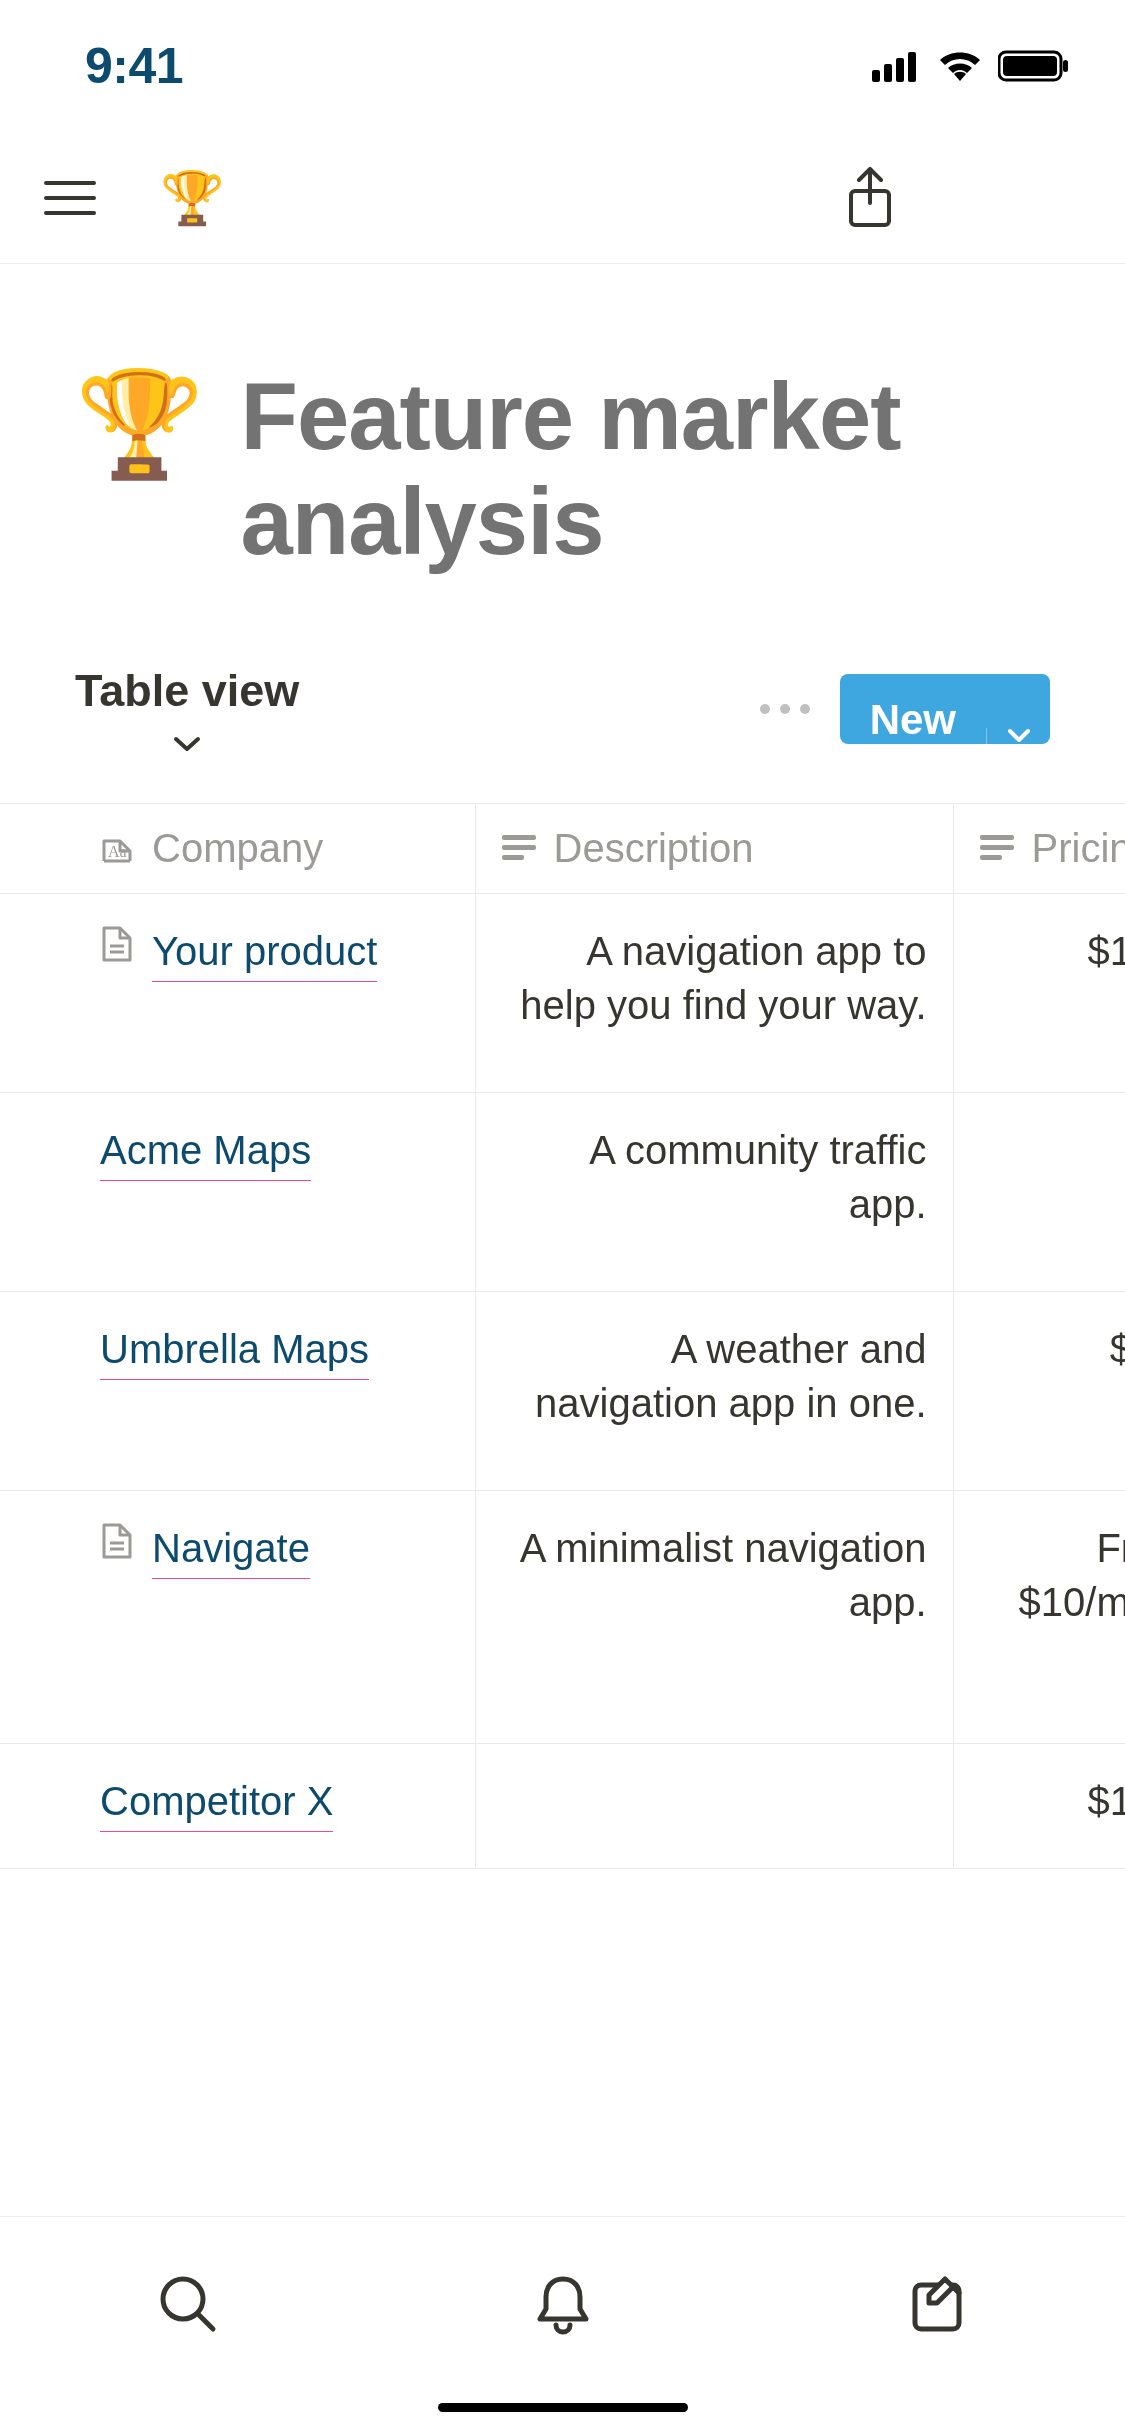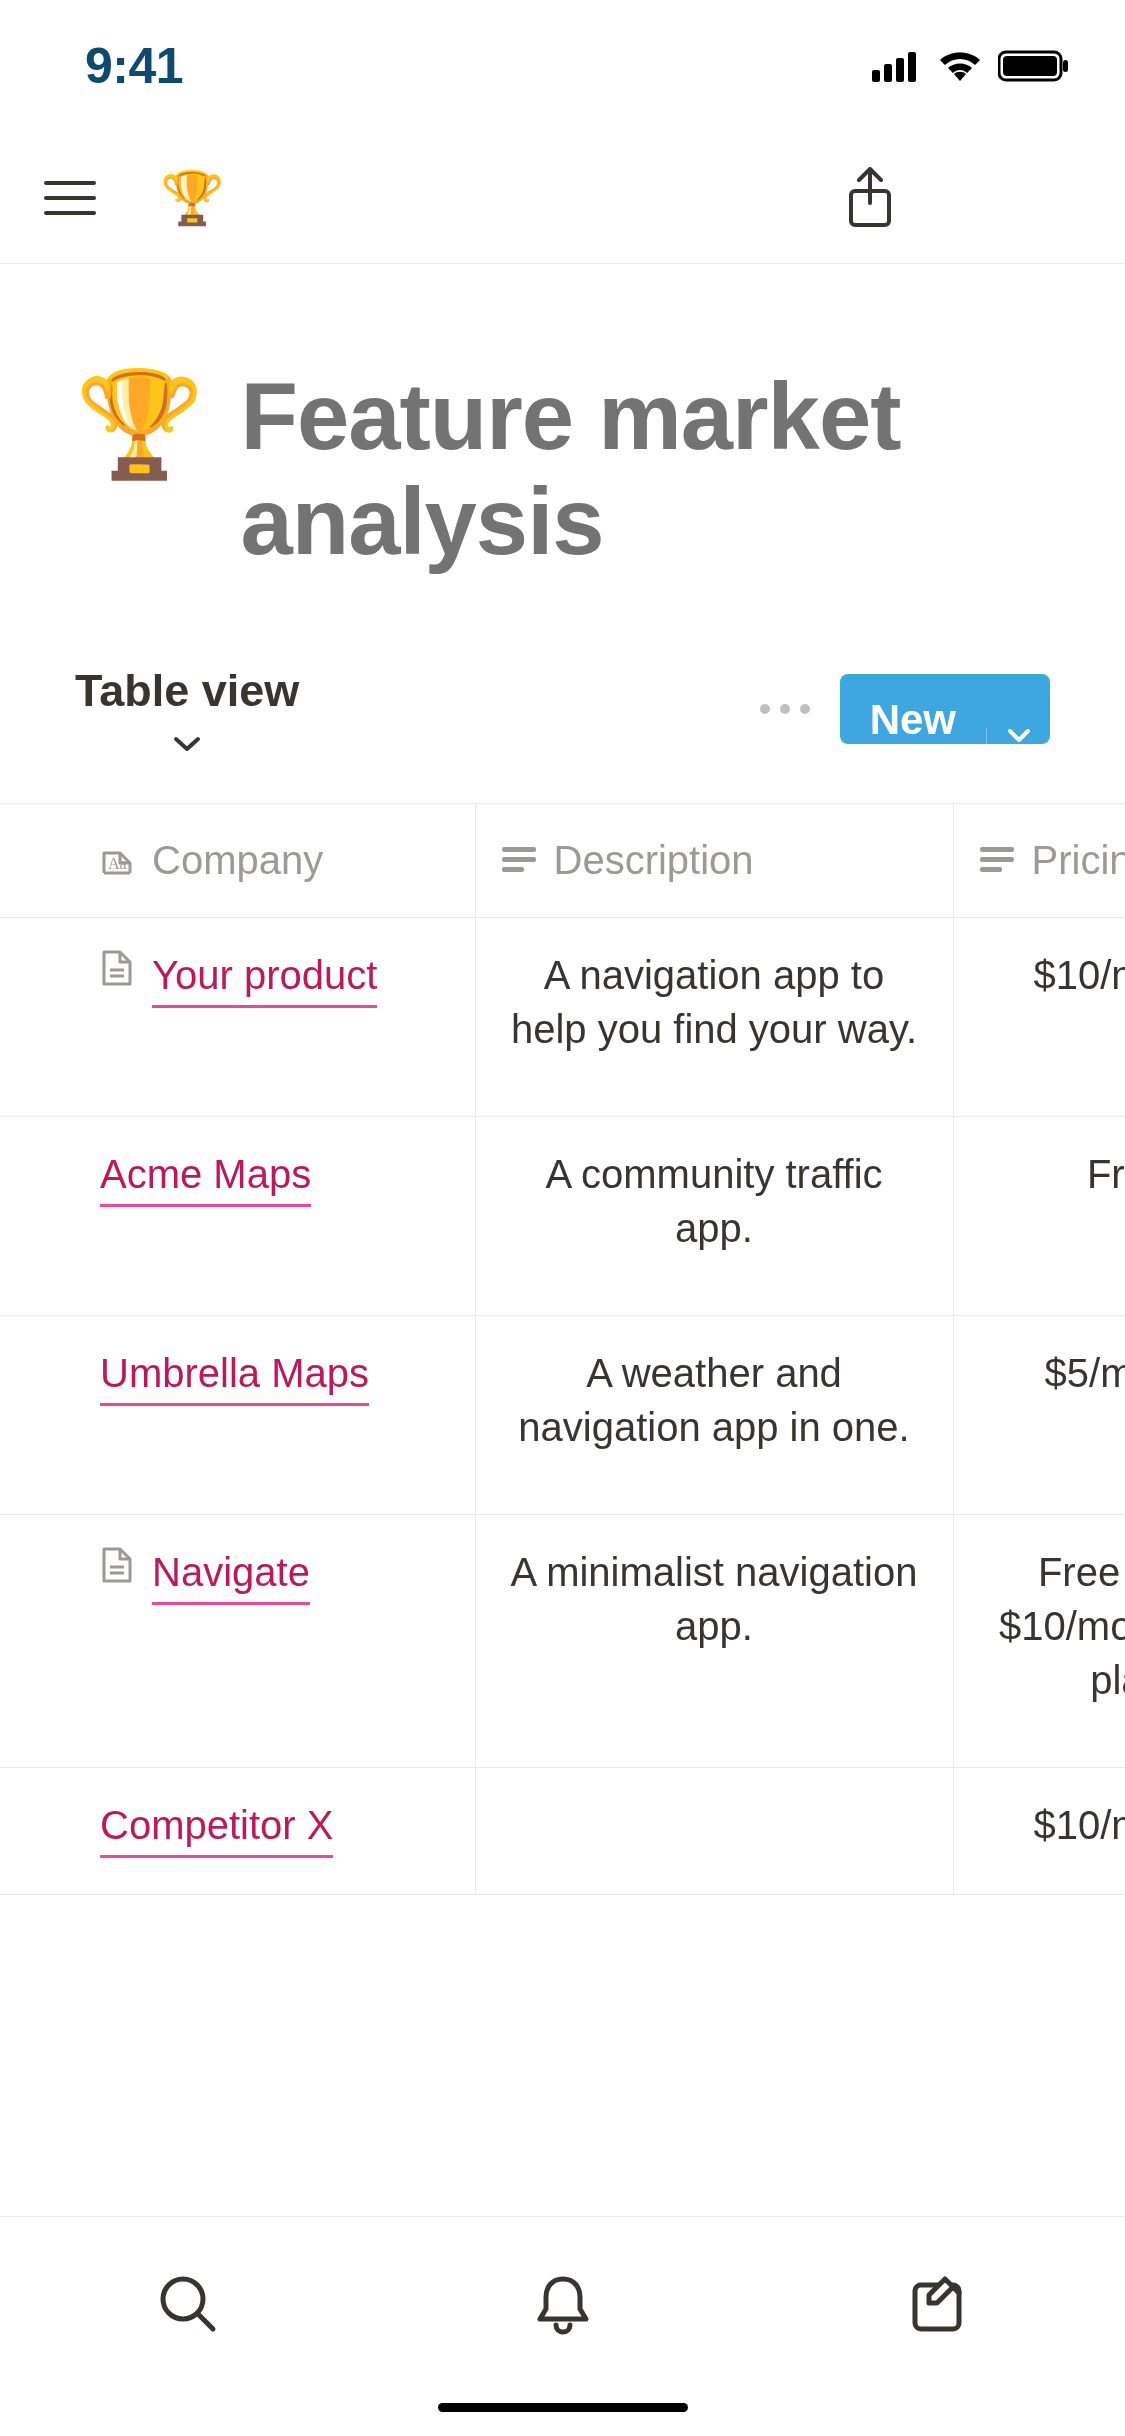--- a/index.html
+++ b/index.html
@@ -38,30 +38,30 @@
   .new-btn .new-caret { width:64px; display:flex; align-items:center; justify-content:center; border-left:1px solid rgba(255,255,255,0.35); }
 
   
   .search-box { margin-top:38px; height:96px; border:1px solid #e0e0de; background:#f7f7f5; border-radius:8px; display:flex; align-items:center; padding:0 28px; gap:22px; }
   .search-box input { border:none; background:transparent; outline:none; font-size:42px; color:#37352f; flex:1; }
   .search-box input::placeholder { color:#a5a5a1; }
 
   
   .table-wrap { margin-top:50px; margin-left:-75px; width:1125px; overflow:hidden; }
   .db-table { border-collapse:collapse; width:1300px; table-layout:fixed; }
-  .db-table th, .db-table td { border:1px solid #e9e9e7; padding:34px 26px; vertical-align:top; text-align:center; font-weight:400; }
+  .db-table th, .db-table td { border:1px solid #e9e9e7; padding:22px 26px; vertical-align:top; text-align:right; font-weight:400; }
   .db-table th { color:#9b9a97; font-size:40px; font-weight:400; }
   .db-table th:first-child, .db-table td:first-child { border-left:none; padding-left:100px; }
   .col-company { width:475px; }
   .col-desc { width:478px; }
   .col-price { width:350px; }
   .th-inner { display:flex; align-items:center; gap:18px; }
   .cell-text { font-size:40px; line-height:1.35; color:#37352f; }
   .company-cell { display:flex; align-items:flex-start; gap:18px; }
-  .company-name { font-size:40px; color:#be185d; border-bottom:3px solid #ec4899; padding-bottom:3px; display:inline; line-height:1.35; }
+  .company-name { font-size:40px; color:#0c4a6e; border-bottom:1px solid #ec4899; padding-bottom:3px; display:inline; line-height:1.35; }
   .db-table tbody tr { height:auto; }
   .db-table tbody td { padding-top:30px; padding-bottom:60px; }
   .db-table tbody tr.short td { padding-bottom:36px; }
 
   
   .bottom-bar { position:absolute; bottom:0; left:0; width:1125px; height:220px; border-top:1px solid #ececec; background:#fff; display:flex; align-items:flex-start; justify-content:space-around; padding-top:42px; }
   .bottom-bar .tab { width:90px; height:90px; display:flex; align-items:center; justify-content:center; }
   .home-indicator { position:absolute; bottom:24px; left:50%; transform:translateX(-50%); width:250px; height:9px; background:#000; border-radius:5px; }
 
   .icon-svg { display:block; }

